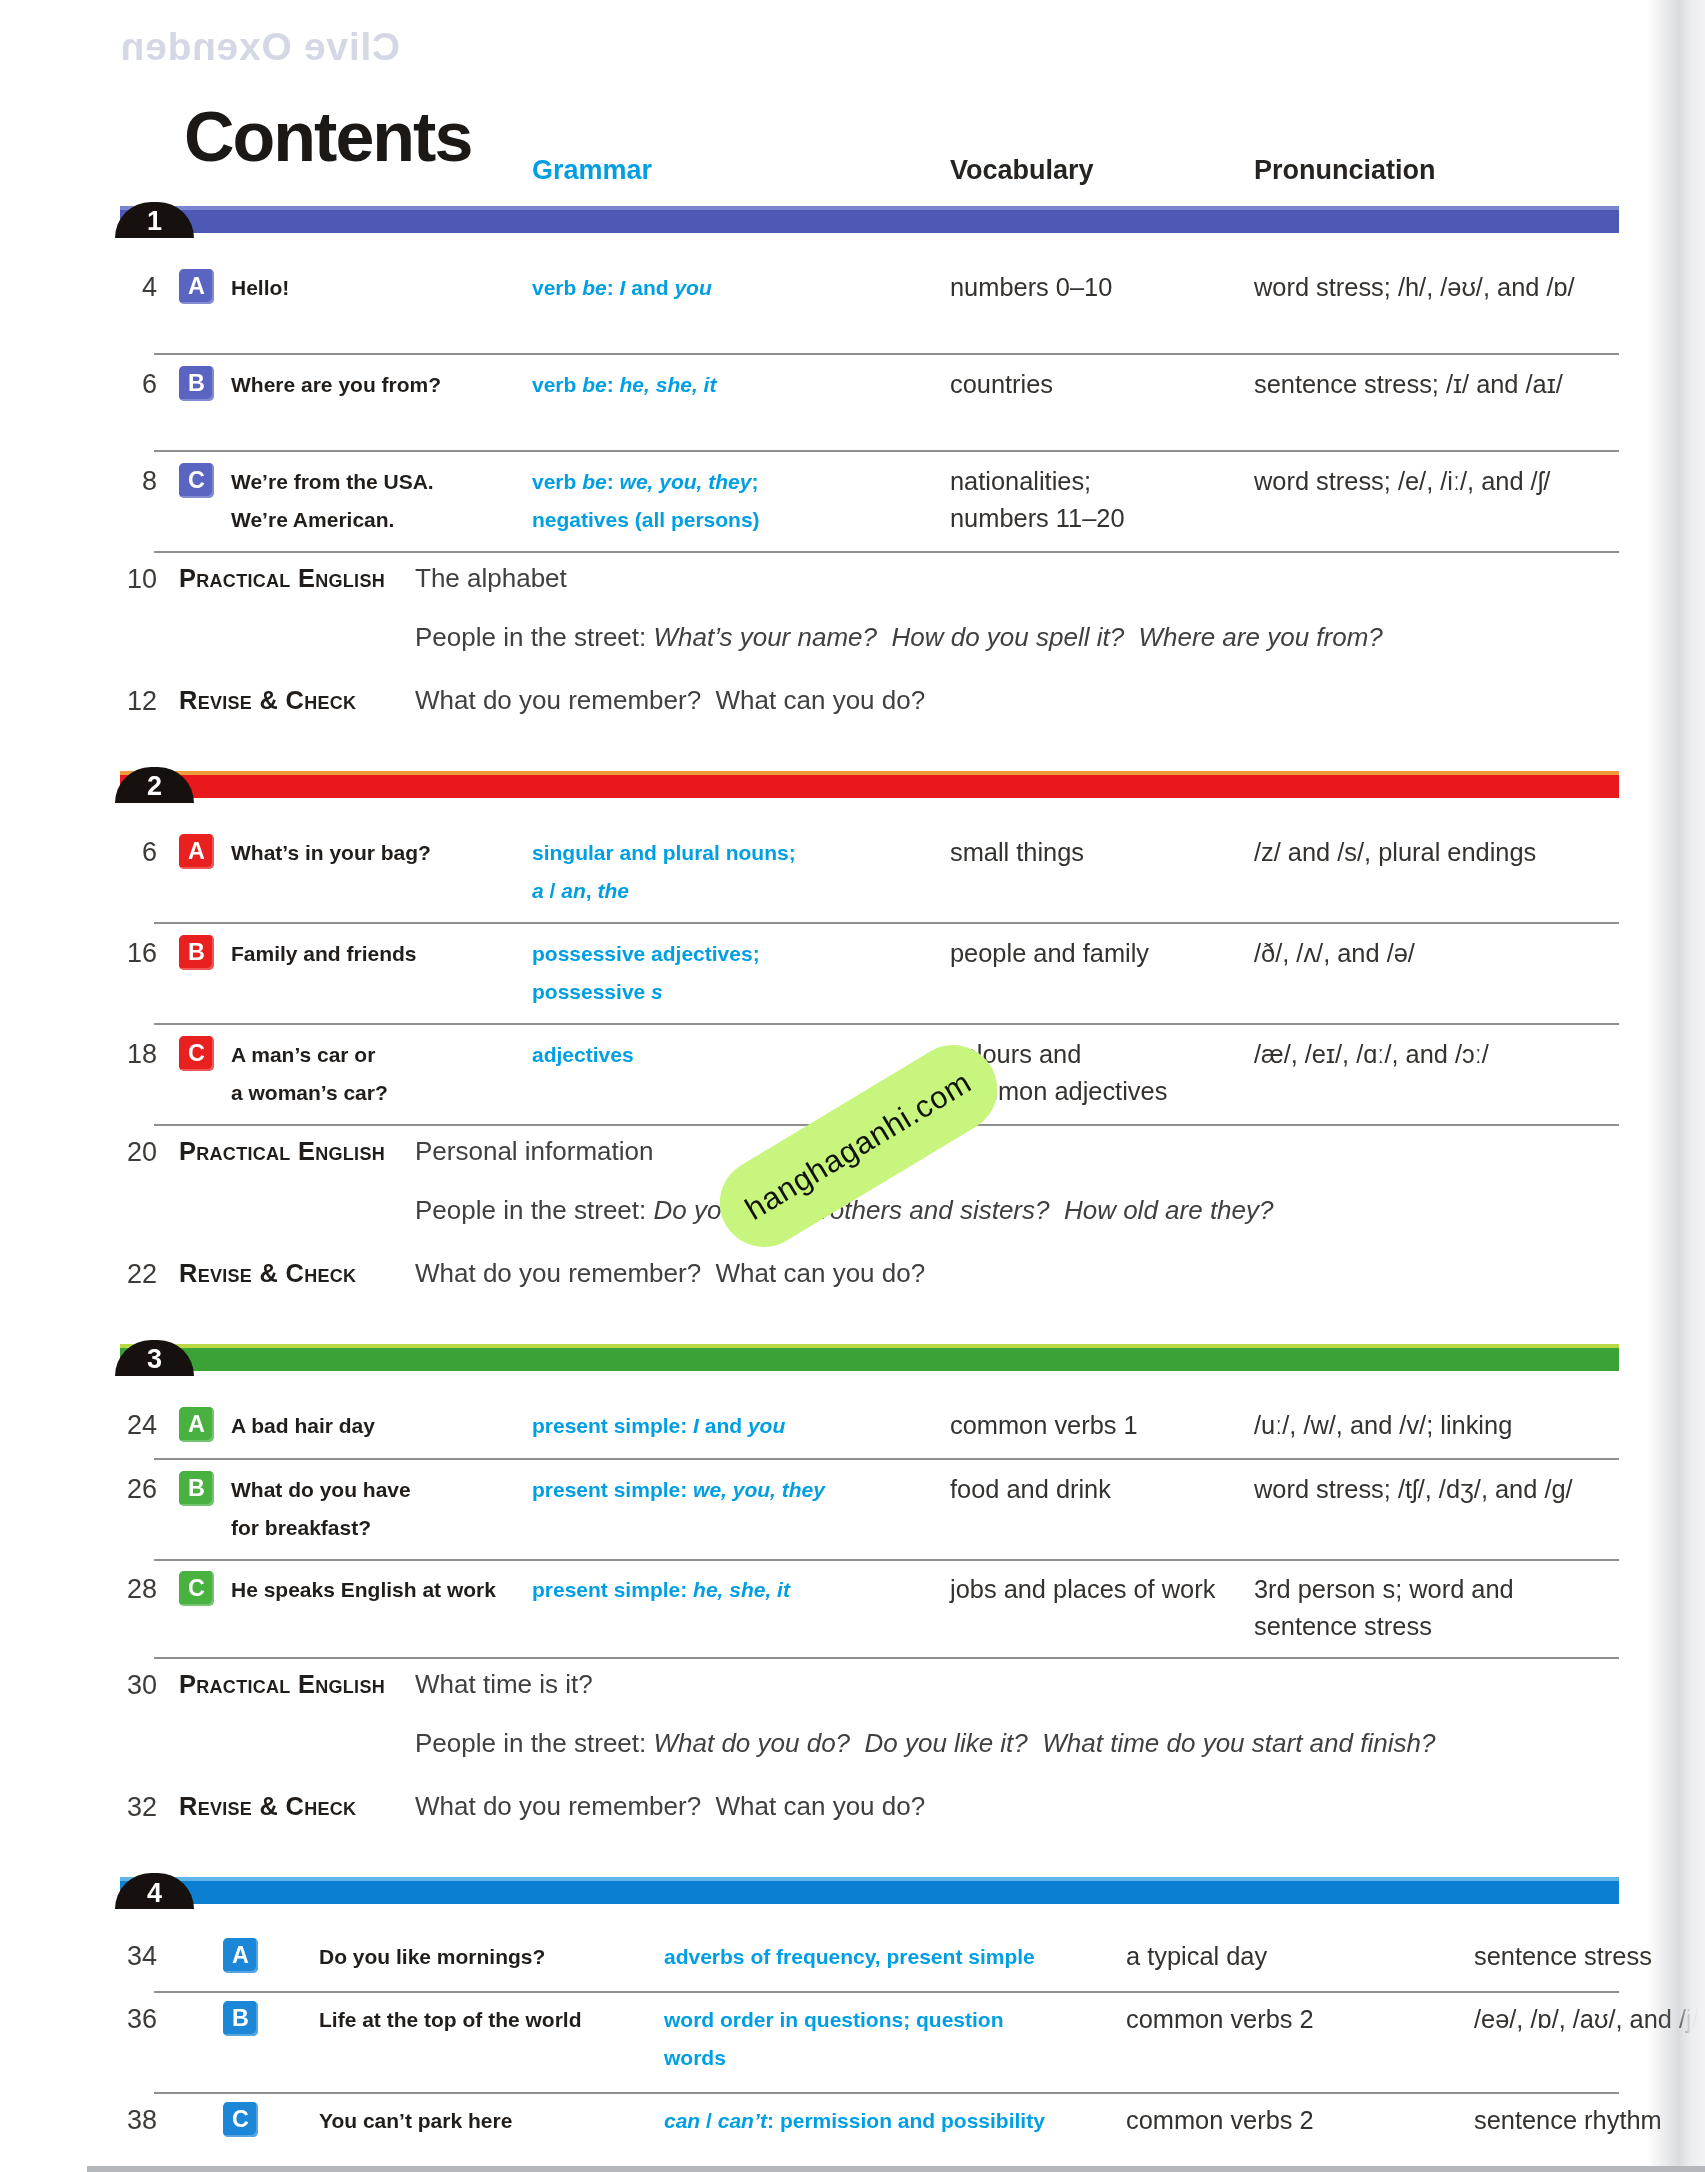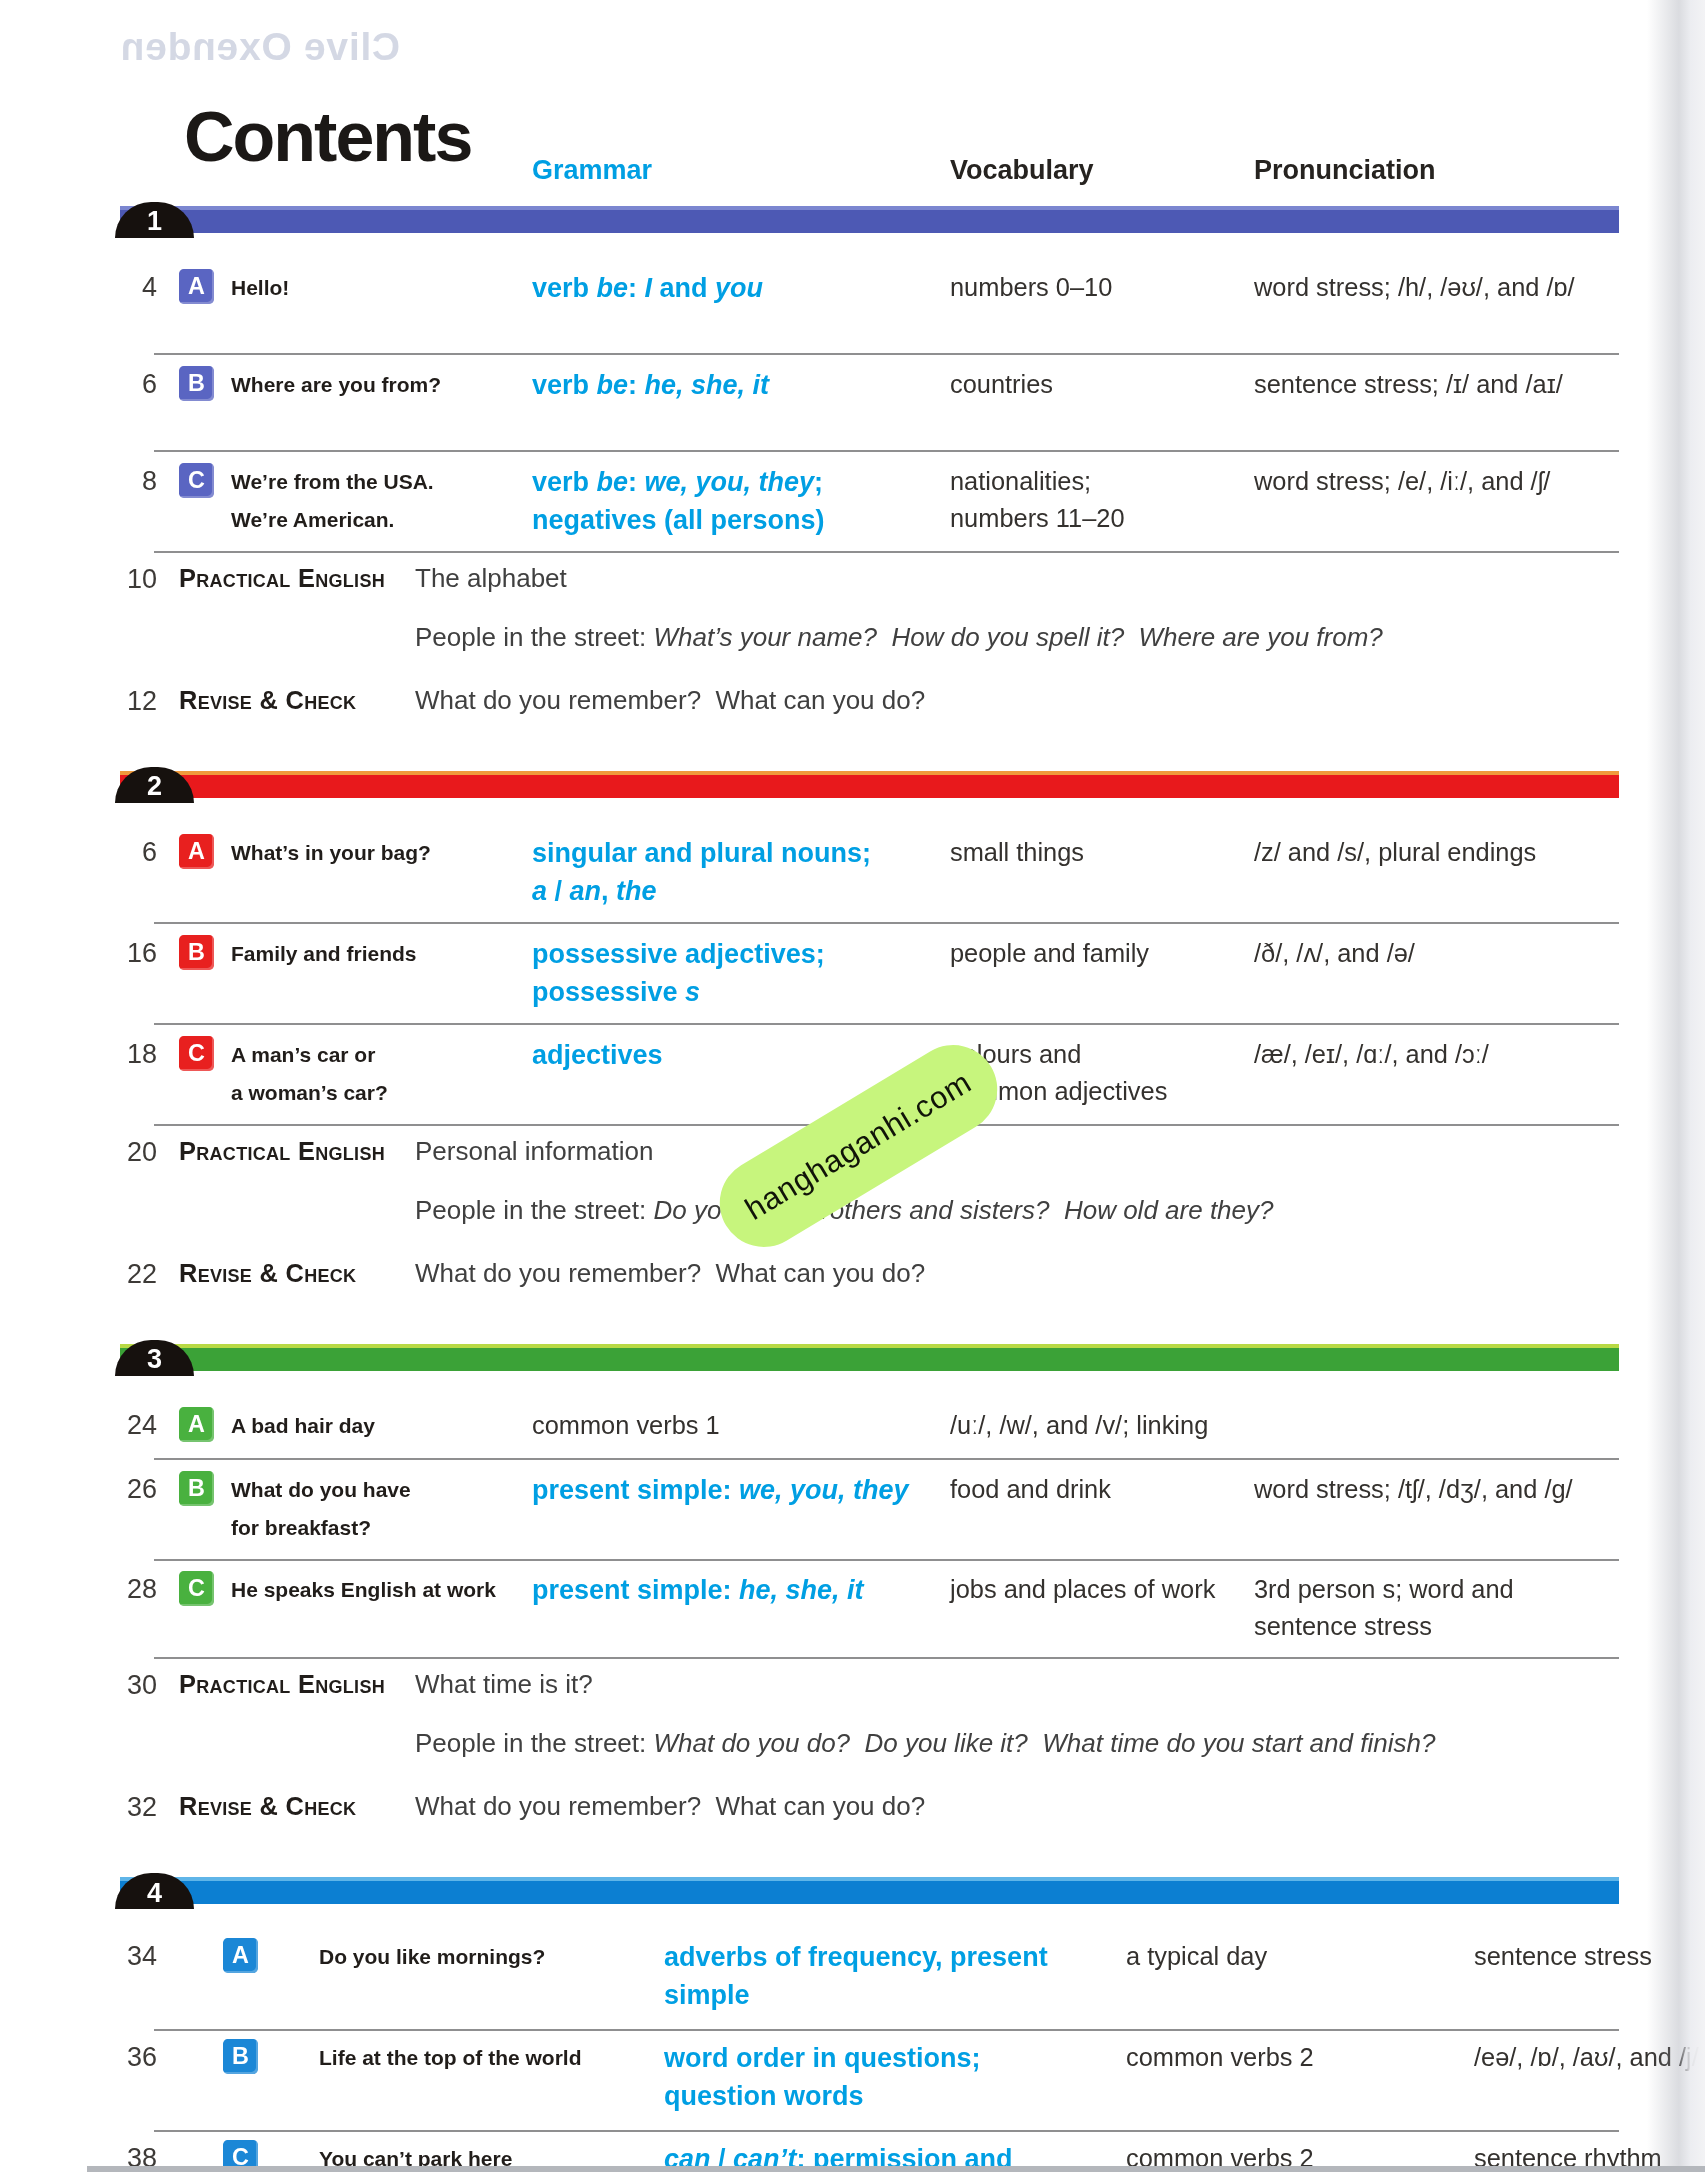--- a/index.html
+++ b/index.html
@@ -40,21 +40,21 @@
   .section-3 .unit-row{min-height:58px;padding-top:8px;padding-bottom:15px;gap:44px;}
   .cell{min-width:0;}
   .num{font-size:27px;color:#3d3a37;text-align:right;line-height:36px;}
   .badge-wrap{padding-left:22px;}
   .badge{
     width:35px;height:35px;border-radius:4.7px;display:flex;align-items:center;justify-content:center;
     color:#fff;font-size:23.4px;font-weight:700;
     box-shadow:inset -2px -2px 0 rgba(255,255,255,.25);
   }
   .titlec{font-size:21px;font-weight:700;line-height:38px;color:#211d1a;}
-  .grammarc{font-size:27px;font-weight:700;line-height:38px;color:var(--accent,#009fe3);padding-right:13.4px;}
+  .grammarc{font-size:21px;font-weight:700;line-height:38px;color:var(--accent,#009fe3);padding-right:13.4px;}
   .grammarc .it{font-style:italic;}
   .vocabc,.pronc{font-size:25.4px;line-height:37px;color:#34312e;white-space:pre-wrap;padding-right:6.7px;}
   .pronc{font-family:"Liberation Sans","DejaVu Sans",sans-serif;}
   .sep{height:2px;background:#8f8f90;margin-left:47px;}
 
   .extra-row{display:grid;grid-template-columns:50px 258px 1fr;margin-top:8px;align-items:start;}
   .extra-row.rc{margin-top:28px;}
   .elabel{
     font-size:25.4px;font-weight:700;padding-left:22px;color:#211d1a;
     font-variant-caps:small-caps;letter-spacing:0.3px;line-height:35px;
@@ -226,20 +226,23 @@
             <div class="dome">3</div>
           </div>
           <div class="unit-row">
             <div class="cell num">24</div>
             <div class="cell badge-wrap">
               <div class="badge" style="background: rgb(73, 177, 63);">A</div>
             </div>
             <div class="cell titlec">
               <div>A bad hair day</div>
             </div>
+            <div class="cell grammarc">
+              <div><span>present simple: </span><span class="it">I</span><span> and </span><span class="it">you</span></div>
+            </div>
             <div class="cell vocabc"><div>common verbs 1</div></div>
             <div class="cell pronc"><div>/uː/, /w/, and /v/; linking</div></div>
           </div>
           <div class="sep"></div>
           <div class="unit-row">
             <div class="cell num">26</div>
             <div class="cell badge-wrap">
               <div class="badge" style="background: rgb(73, 177, 63);">B</div>
             </div>
             <div class="cell titlec">

